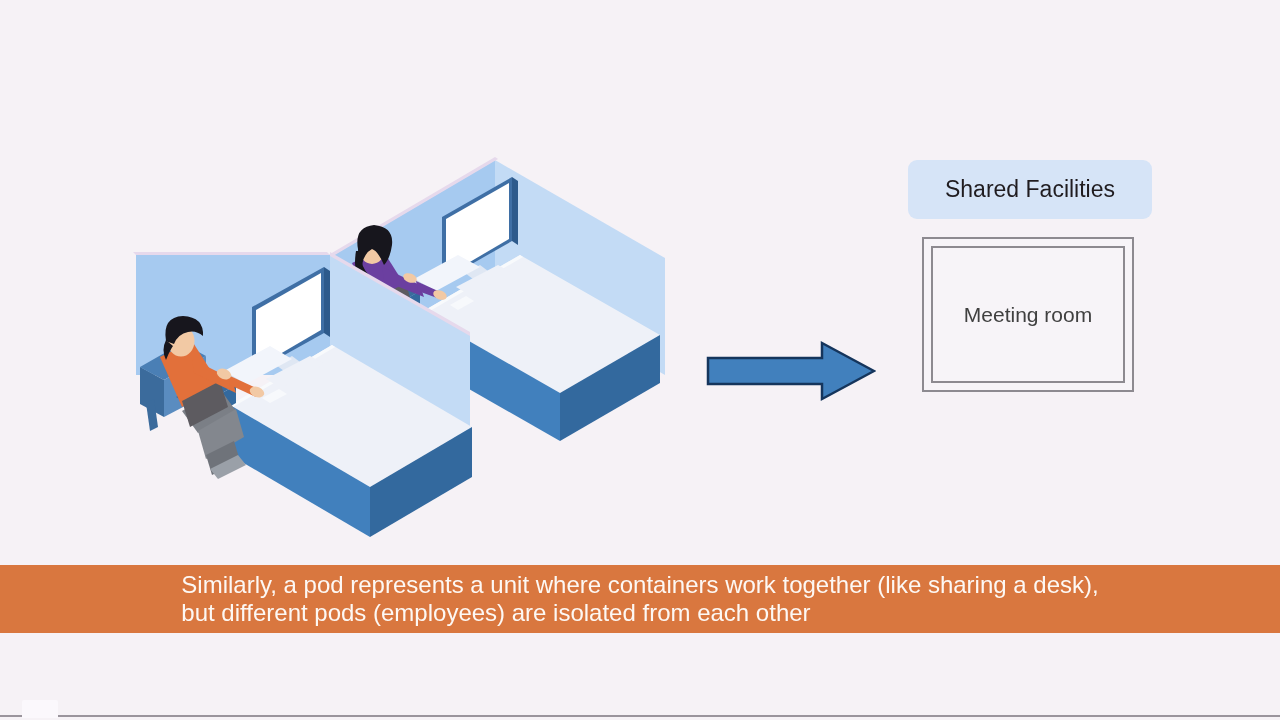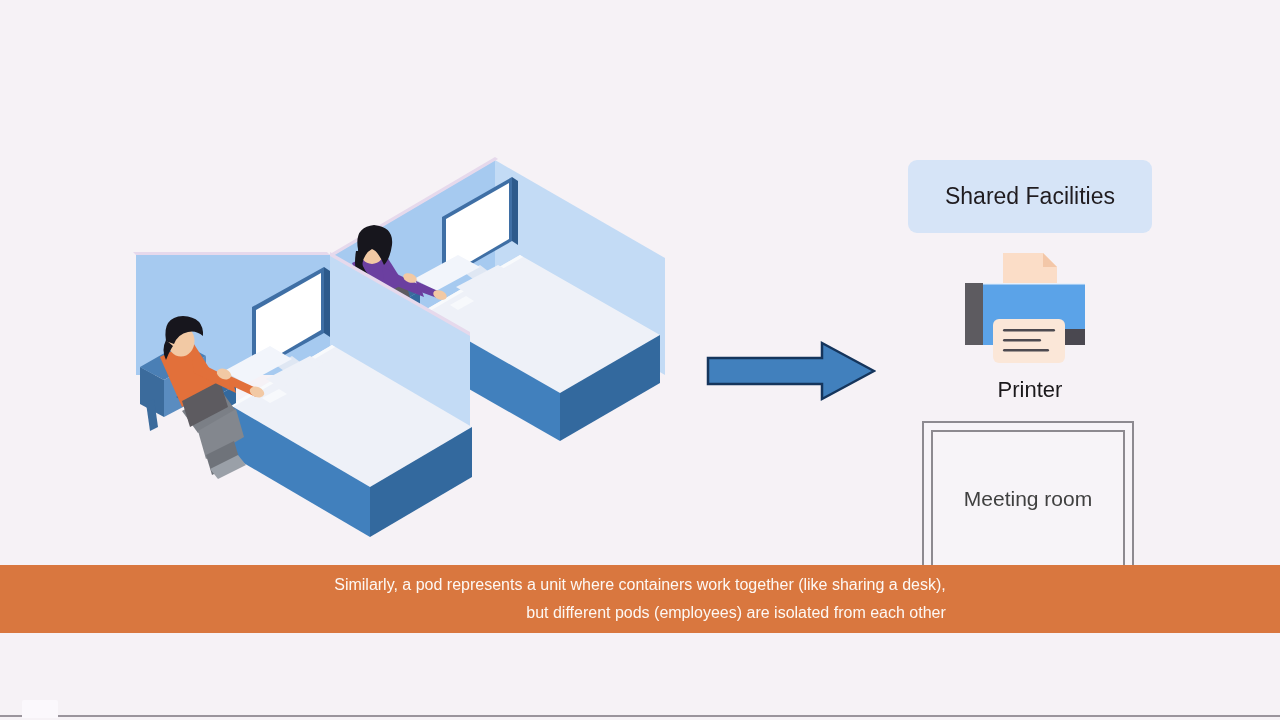--- a/index.html
+++ b/index.html
@@ -53,21 +53,21 @@
   
   #shared-facilities-group {
     position: absolute;
     left: 900px; top: 160px;
     width: 260px;
   }
   #shared-facilities-badge {
     width: 244px; margin: 0 auto;
     background: #d6e4f7;
     border-radius: 9px;
-    padding: 23px 0;
+    padding: 16px 0;
     text-align: center;
   }
   #shared-facilities-label {
     font-size: 23px;
     color: #201c20;
     font-weight: 400;
   }
 
   #printer-block {
     margin-top: 18px;
@@ -103,23 +103,23 @@
   
   #caption-bar {
     position: absolute;
     left: 0; top: 565px;
     width: 1280px; height: 68px;
     background: #d9773f;
     display: flex; align-items: center; justify-content: center;
   }
   #caption-text {
     color: #fdf8f4;
-    font-size: 16px;
+    font-size: 24px;
     line-height: 28px;
-    text-align: right;
+    text-align: left;
     max-width: 1010px;
     white-space: pre-line;
   }
 
   
   #bottom-rule {
     position: absolute;
     left: 0; top: 715px;
     width: 1280px; height: 2px;
     background: #9a949c;
@@ -247,40 +247,20 @@
       <polygon points="2,18 116,18 116,3 168,31 116,59 116,44 2,44" fill="#4180bd" stroke="#15355c" stroke-width="2.5" stroke-linejoin="miter"></polygon>
     </svg>
   </div>
 
   <div id="shared-facilities-group">
 
     <div id="shared-facilities-badge">
       <span id="shared-facilities-label">Shared Facilities</span>
     </div>
 
-    <div id="printer-block">
-      <div id="printer-icon">
-        <svg viewBox="0 0 150 118" xmlns="http://www.w3.org/2000/svg">
-
-          <path d="M48 2 h40 l14 14 v16 h-54 z" fill="#fbddc7"></path>
-          <path d="M88 2 l14 14 h-14 z" fill="#f3c7a8"></path>
-
-          <rect x="10" y="32" width="20" height="62" fill="#5d5b60"></rect>
-          <rect x="28" y="32" width="102" height="62" fill="#5ba3e8"></rect>
-          <rect x="110" y="78" width="20" height="16" fill="#4a4850"></rect>
-          <rect x="28" y="32" width="102" height="1.5" fill="#e7f0fb"></rect>
-
-          <rect x="38" y="68" width="72" height="44" rx="6" fill="#fbe7d8"></rect>
-          <rect x="48" y="78" width="52" height="2.6" rx="1.3" fill="#4d4a50"></rect>
-          <rect x="48" y="88" width="38" height="2.6" rx="1.3" fill="#4d4a50"></rect>
-          <rect x="48" y="98" width="46" height="2.6" rx="1.3" fill="#4d4a50"></rect>
-        </svg>
-      </div>
-      <div id="printer-label">Printer</div>
-    </div>
 
     <div id="meeting-room-box">
       <div id="meeting-room-inner">
         <span id="meeting-room-label">Meeting room</span>
       </div>
     </div>
   </div>
 
   <div id="caption-bar">
     <div id="caption-text">Similarly, a pod represents a unit where containers work together (like sharing a desk),

